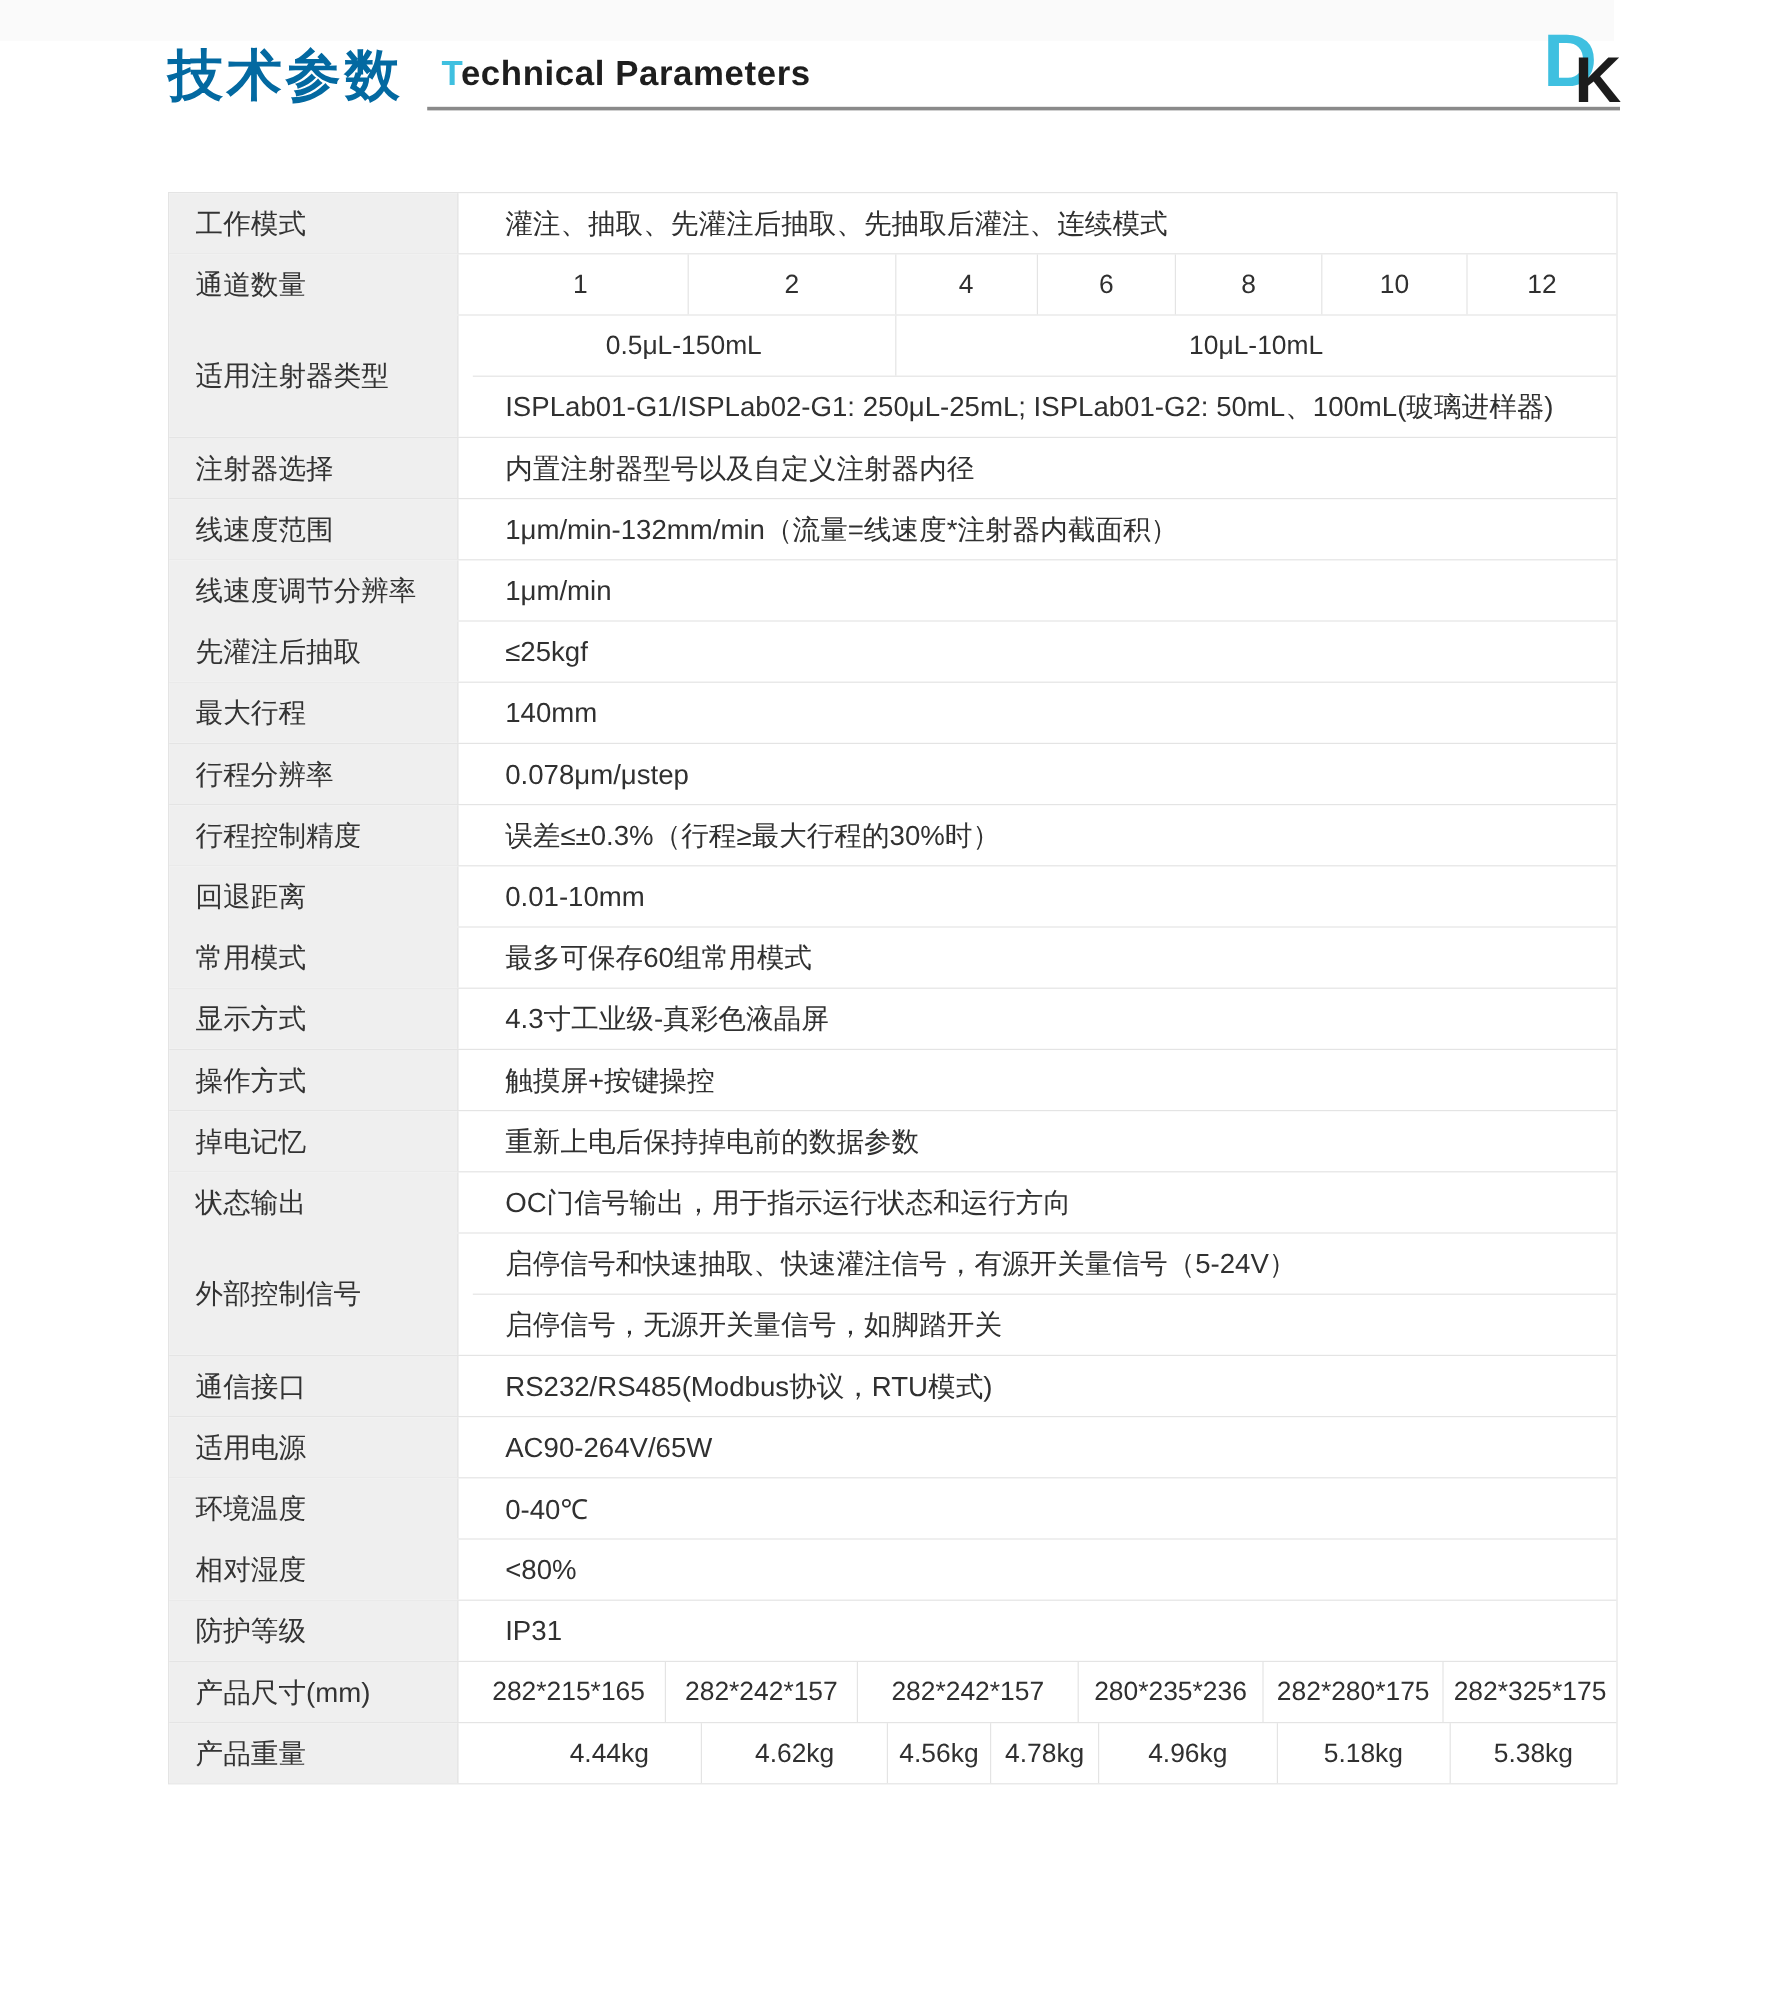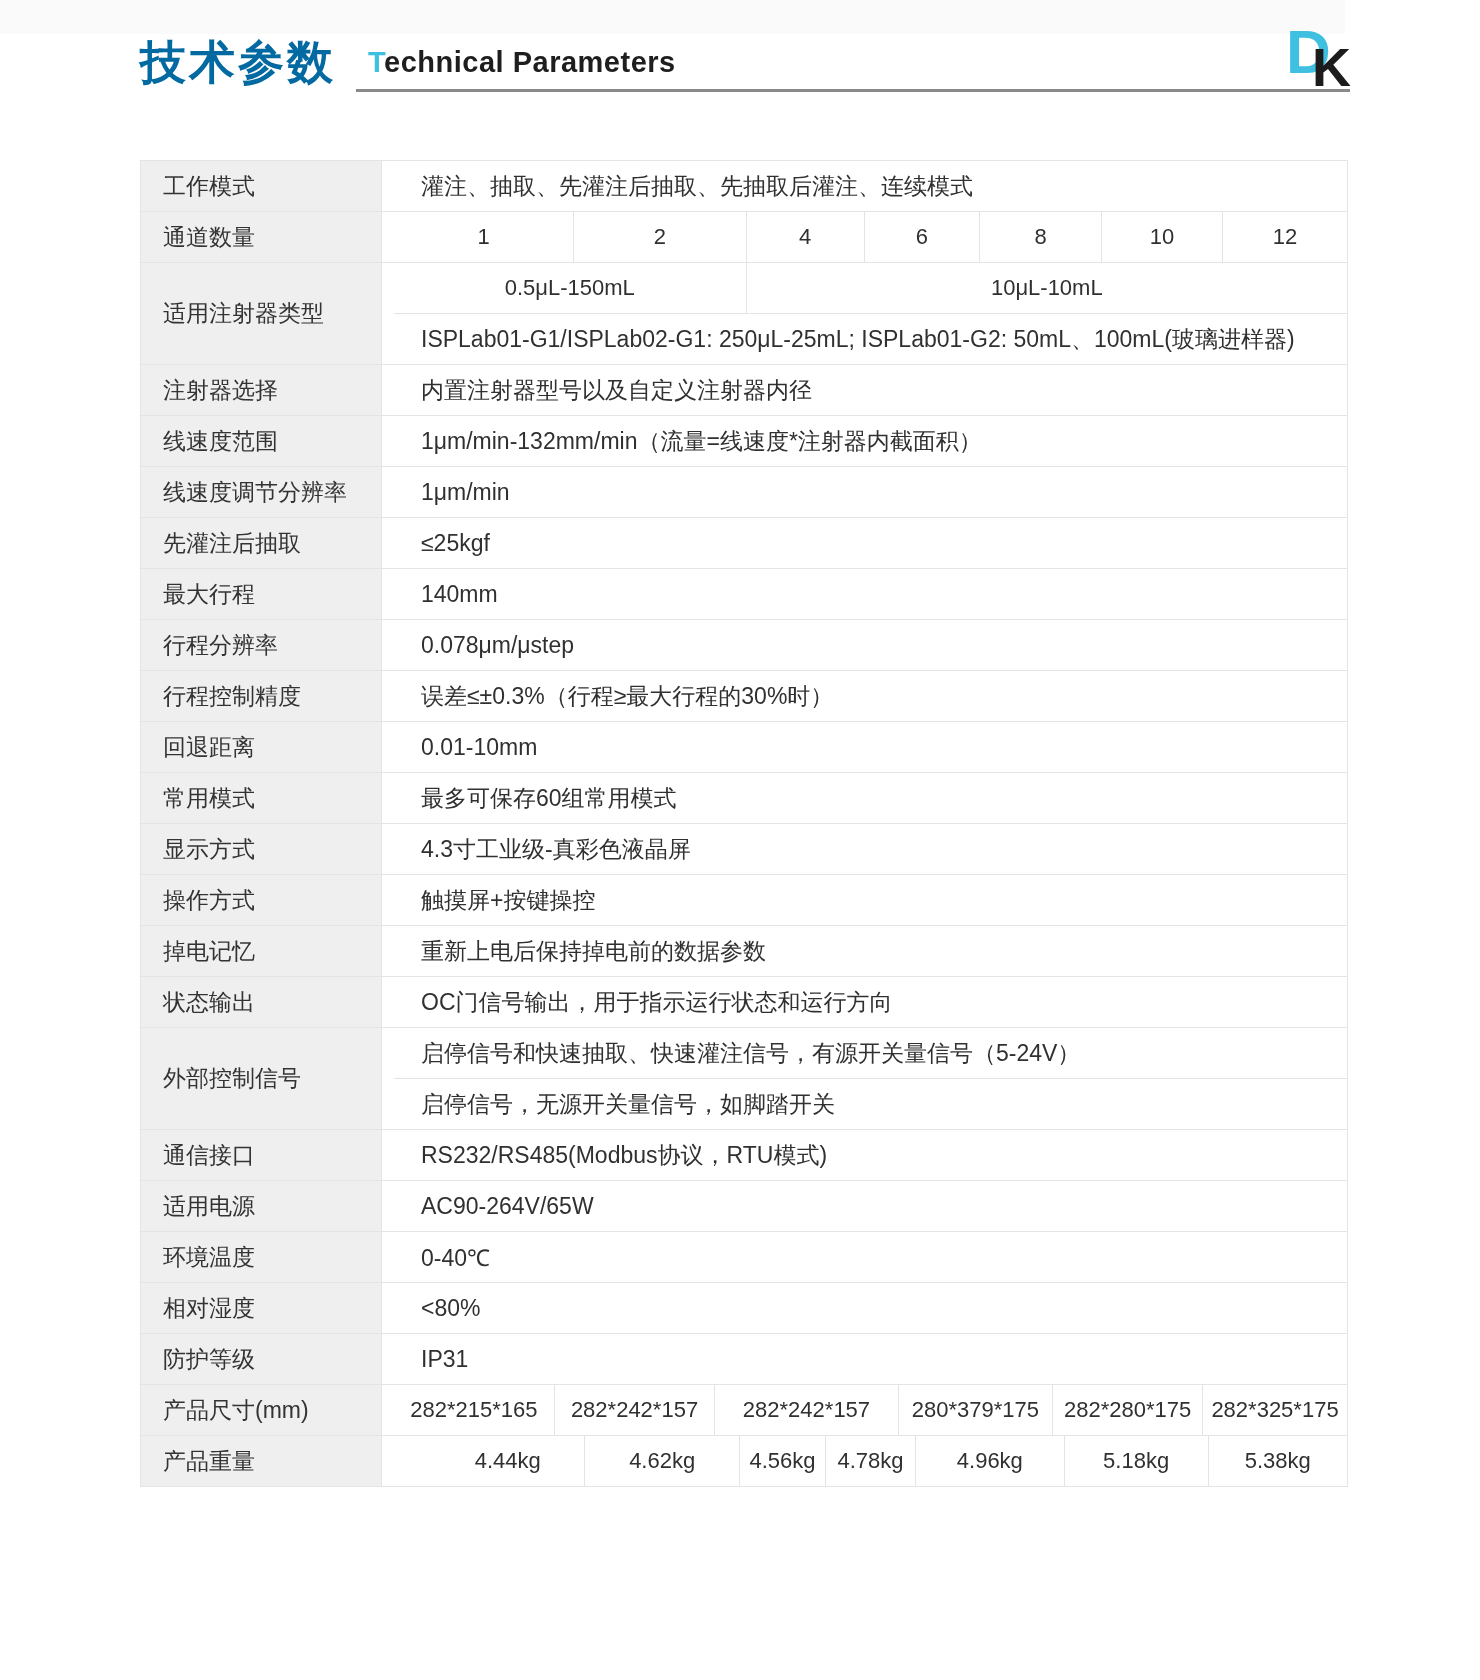--- a/index.html
+++ b/index.html
@@ -212,21 +212,21 @@
     <div class="trow">
       <div class="tlabel">防护等级</div>
       <div class="tval text-cell">IP31</div>
     </div>
     <div class="trow">
       <div class="tlabel">产品尺寸(mm)</div>
       <div class="tval cells">
         <div class="ccell" style="width: 16.86%;">282*215*165</div>
         <div class="ccell" style="width: 16.86%;">282*242*157</div>
         <div class="ccell" style="width: 19.23%;">282*242*157</div>
-        <div class="ccell" style="width: 16.23%;">280*379*175</div>
+        <div class="ccell" style="width: 16.23%;">280*235*236</div>
         <div class="ccell" style="width: 15.72%;">282*280*175</div>
         <div class="ccell" style="width: 15.1%;">282*325*175</div>
       </div>
     </div>
     <div class="trow">
       <div class="tlabel">产品重量</div>
       <div class="tval cells">
         <div class="ccell" style="width: 16.86%;">4.44kg</div>
         <div class="ccell" style="width: 16.86%;">4.62kg</div>
         <div class="ccell" style="width: 9.41%; text-align: right;">4.56kg</div>

